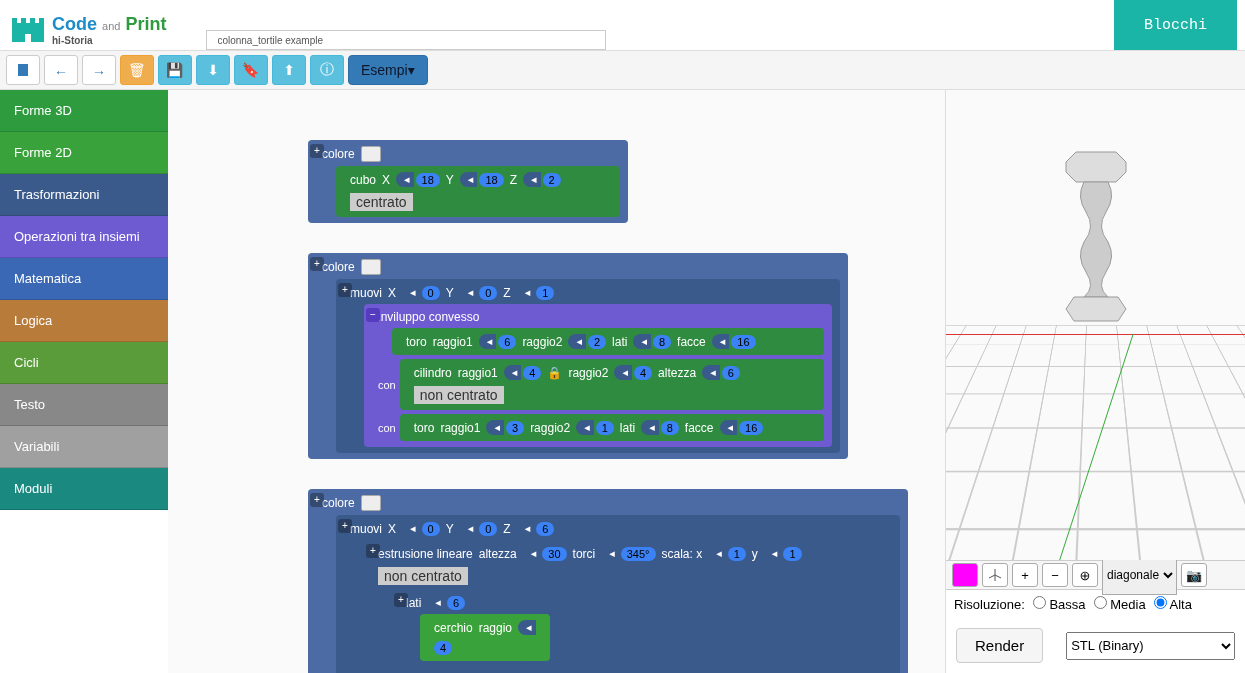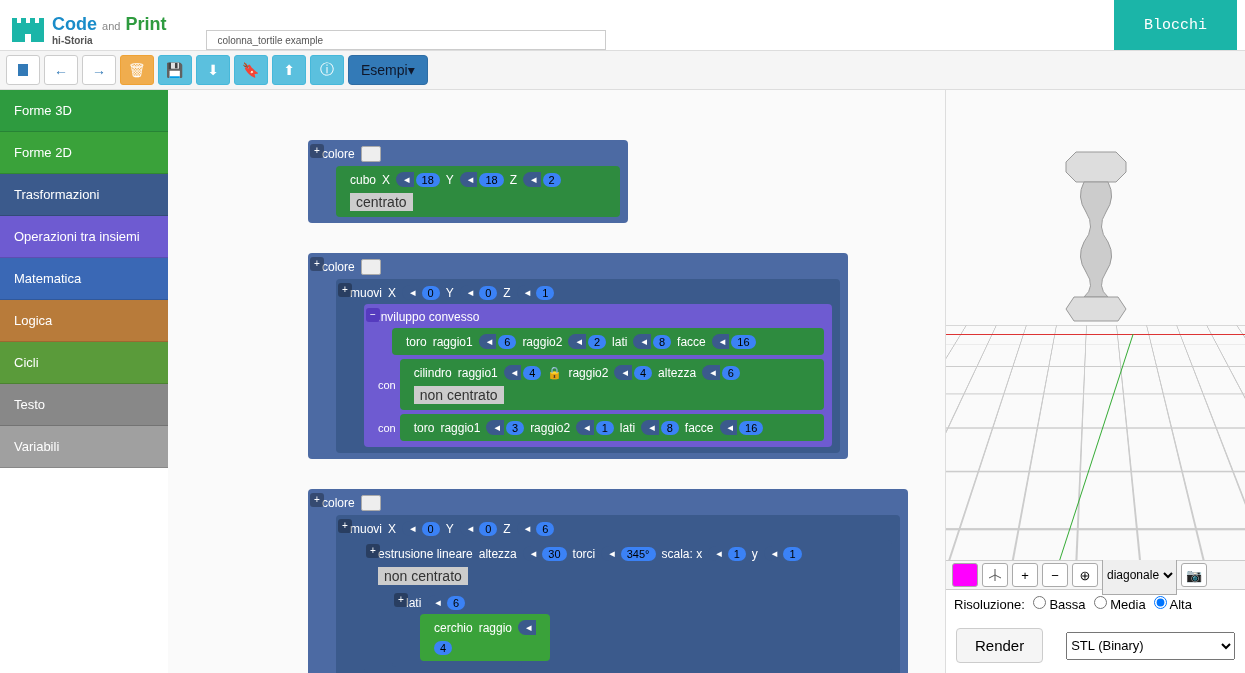--- a/index.html
+++ b/index.html
@@ -98,20 +98,21 @@
 <div class="sidebar">
   <div class="cat" style="background:#2e9b3f">Forme 3D</div>
   <div class="cat" style="background:#3aa23a">Forme 2D</div>
   <div class="cat" style="background:#3b5a8c">Trasformazioni</div>
   <div class="cat" style="background:#6e5bd1">Operazioni tra insiemi</div>
   <div class="cat" style="background:#3a68b5">Matematica</div>
   <div class="cat" style="background:#b87b3a">Logica</div>
   <div class="cat" style="background:#5a9b3a">Cicli</div>
   <div class="cat" style="background:#888888">Testo</div>
   <div class="cat" style="background:#a0a0a0">Variabili</div>
+  <div class="cat" style="background:#1a8a80">Moduli</div>
 </div>
 
 <div class="workspace">
   <div class="stack">
 
     <div class="blk" style="background:#4c6aa3;width:320px">
       <span class="plusminus">+</span>
       <div class="blk-row">
           <span>colore</span>
           <span class="color-swatch"></span>

